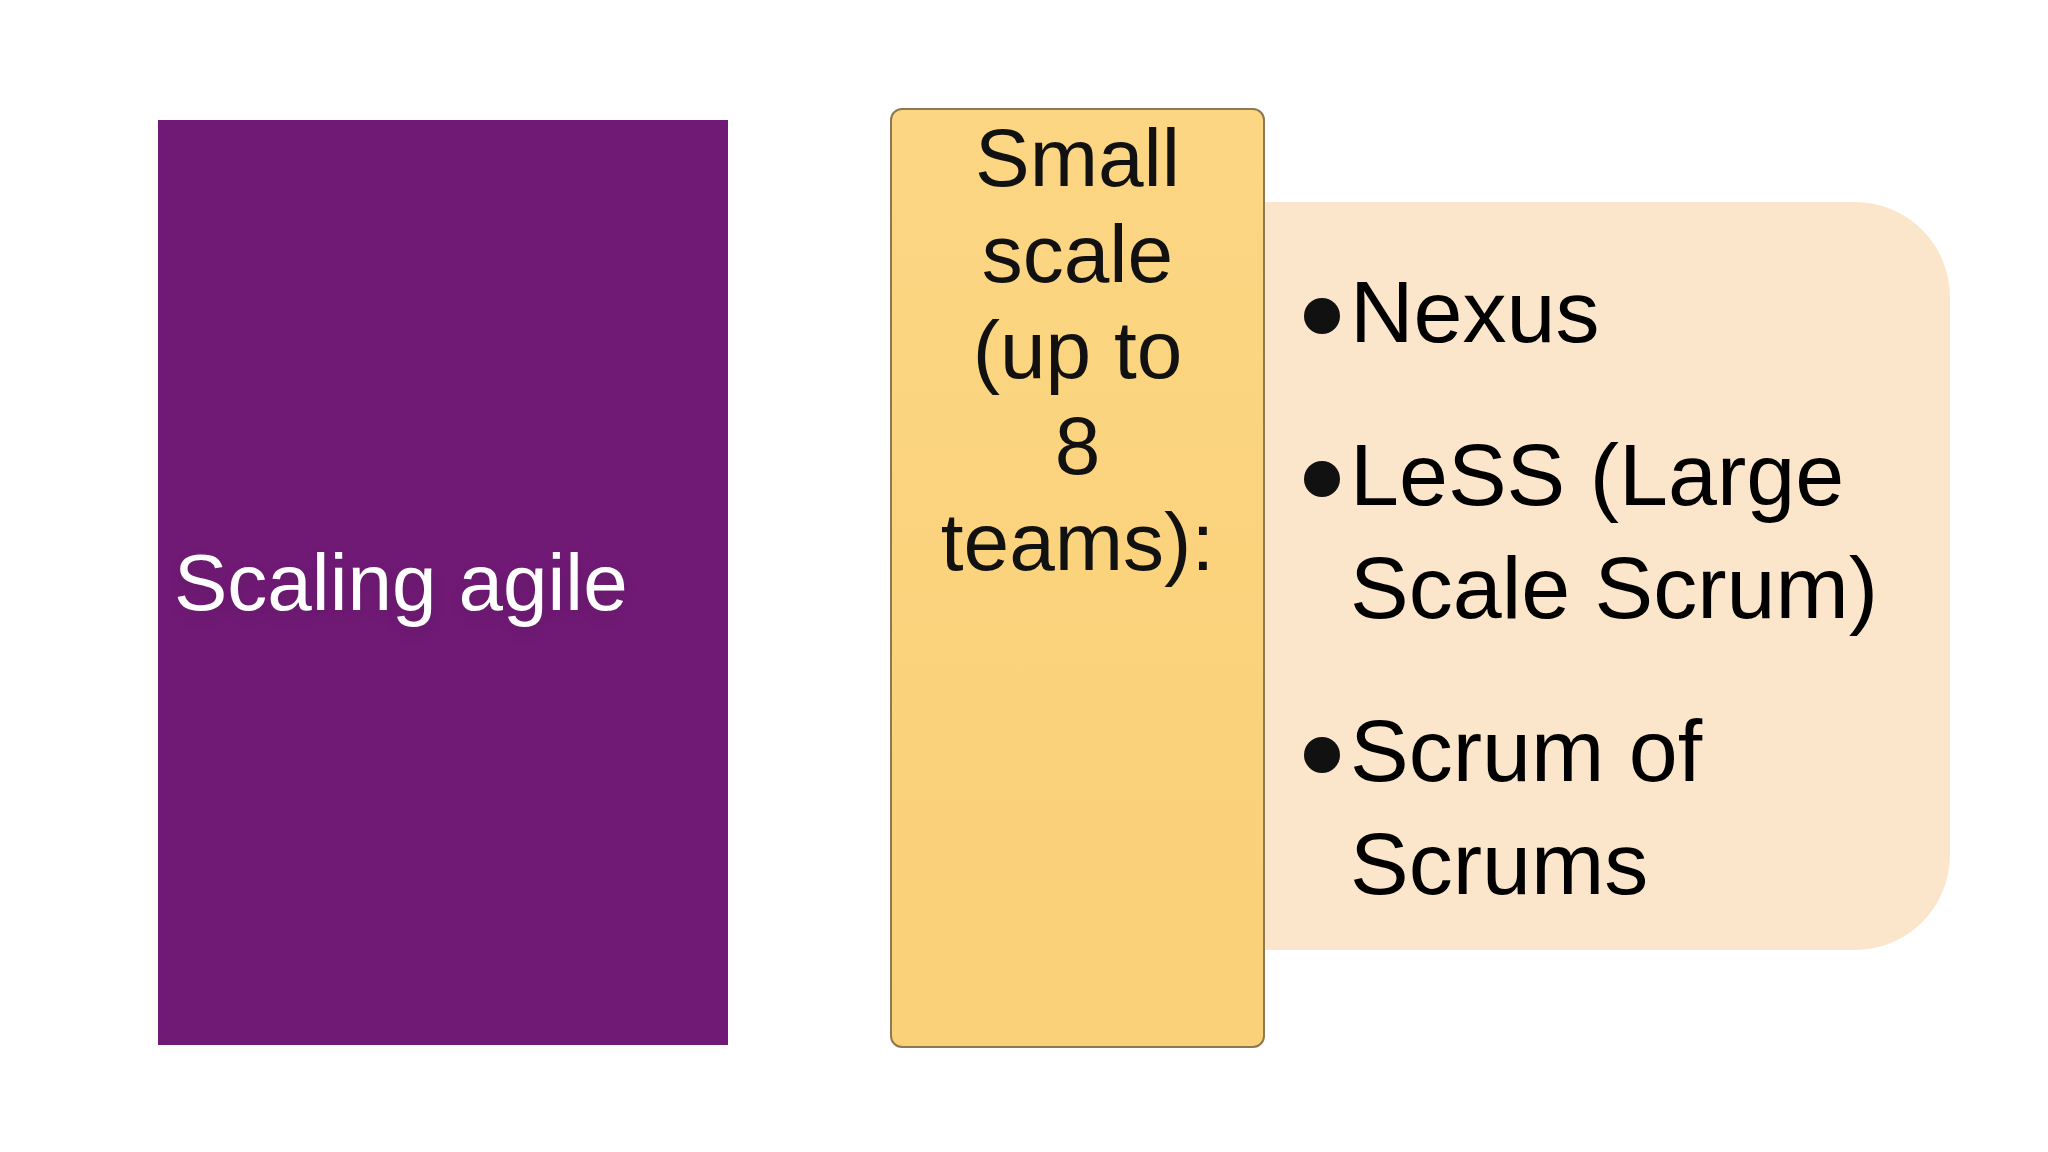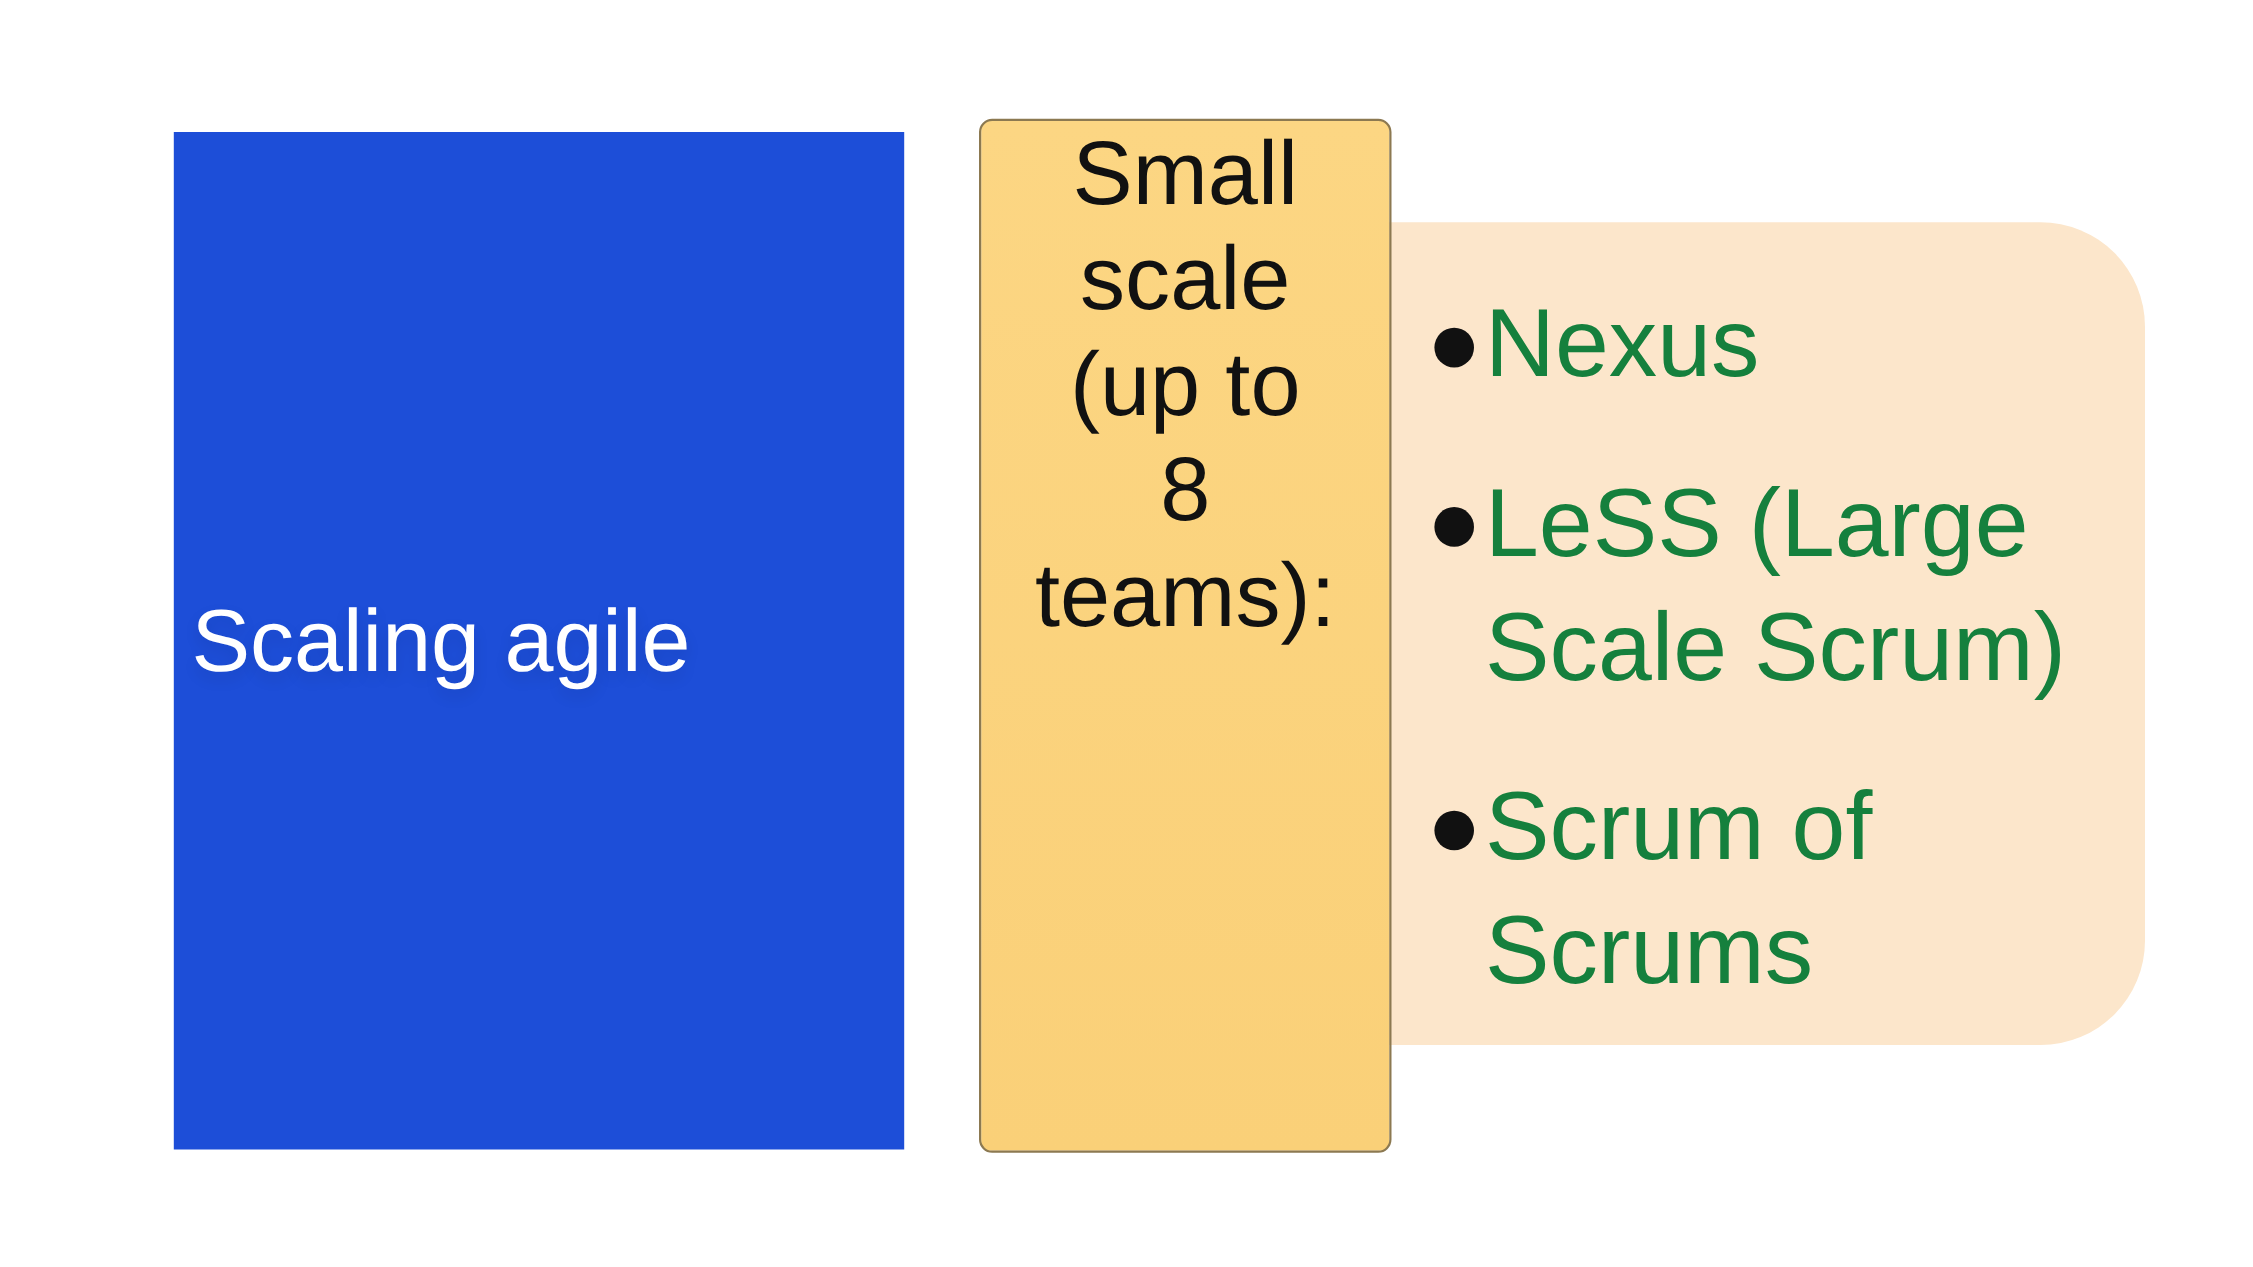--- a/index.html
+++ b/index.html
@@ -13,23 +13,23 @@
     height: 1152px;
     background: #ffffff;
     overflow: hidden;
     font-family: "Liberation Sans", sans-serif;
   }
   
   .title-shape {
     position: absolute;
     left: 158px;
     top: 120px;
-    width: 664px;
+    width: 570px;
     height: 925px;
-    background: #1d4ed8;
+    background: #701a75;
     display: flex;
     align-items: center;
     box-sizing: border-box;
     padding-left: 16px;
     z-index: 1;
   }
   .title-text {
     color: #ffffff;
     font-size: 80px;
     font-weight: 300;
@@ -86,21 +86,21 @@
   }
   .bullet-dot {
     flex: none;
     width: 36px;
     height: 36px;
     border-radius: 50%;
     background: #111111;
     margin: 43px 10px 0 0;
   }
   .bullet-text {
-    color: #15803d;
+    color: #000000;
     font-size: 88px;
     line-height: 113px;
     white-space: pre-line;
   }
 </style>
 </head>
 <body>
 
 <div class="slide">
 

